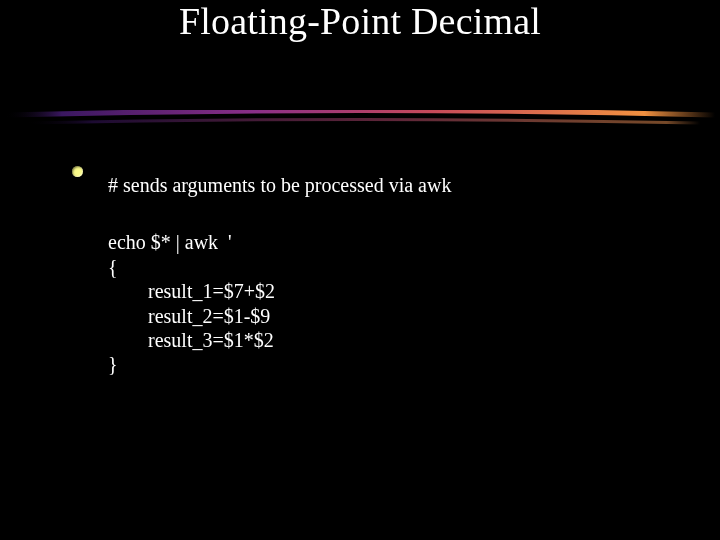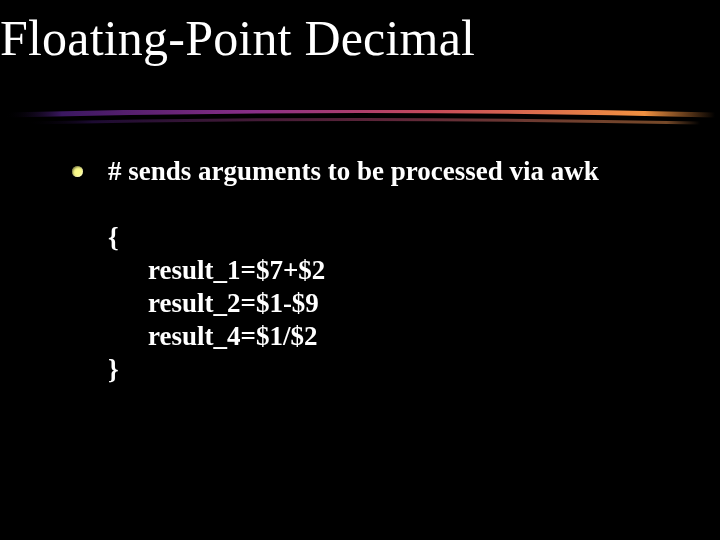--- a/index.html
+++ b/index.html
@@ -9,42 +9,42 @@
     font-family: "Times New Roman", Times, serif;
     color: #ffffff;
     position: relative;
   }
   .slide {
     width: 720px;
     height: 540px;
     position: relative;
   }
   .title {
-    font-size: 50px;
+    text-align: center;
+    font-size: 38px;
     line-height: 1.15;
-    padding-top: 10px;
     font-weight: normal;
     letter-spacing: 0.2px;
   }
   .underline-wrap {
     position: absolute;
     top: 110px;
     left: 0;
     width: 720px;
     height: 24px;
     pointer-events: none;
   }
   .body {
     position: absolute;
-    top: 155px;
+    top: 173px;
     left: 108px;
     width: 540px;
-    font-size: 27px;
+    font-size: 20px;
     line-height: 1.22;
-    font-weight: bold;
+    font-weight: normal;
   }
   .body .row { white-space: pre; }
   .body .indent { display: inline-block; width: 40px; }
   .spacer { height: 33px; }
   .bullet {
     position: absolute;
     left: 72px;
     top: 166px;
     width: 11px;
     height: 11px;
@@ -86,20 +86,21 @@
       <path d="M5 5 Q 360 -4 715 5" stroke="url(#ulgrad)" stroke-width="5" fill="none" stroke-linecap="round"></path>
       <path d="M25 13 Q 360 6 700 13" stroke="url(#ulgrad2)" stroke-width="3" fill="none" stroke-linecap="round" opacity="0.85"></path>
     </svg>
   </div>
 
   <div class="bullet"></div>
 
   <div class="body">
     <div class="row"># sends arguments to be processed via awk</div>
     <div class="spacer"></div>
+    <div class="row">echo $* | awk  '</div>
     <div class="row">{</div>
     <div class="row"><span class="indent"></span><span>result_1=$7+$2</span></div>
     <div class="row"><span class="indent"></span><span>result_2=$1-$9</span></div>
-    <div class="row"><span class="indent"></span><span>result_4=$1/$2</span></div>
+    <div class="row"><span class="indent"></span><span>result_3=$1*$2</span></div>
     <div class="row">}</div>
   </div>
 
 </div>
 
 </body></html>

